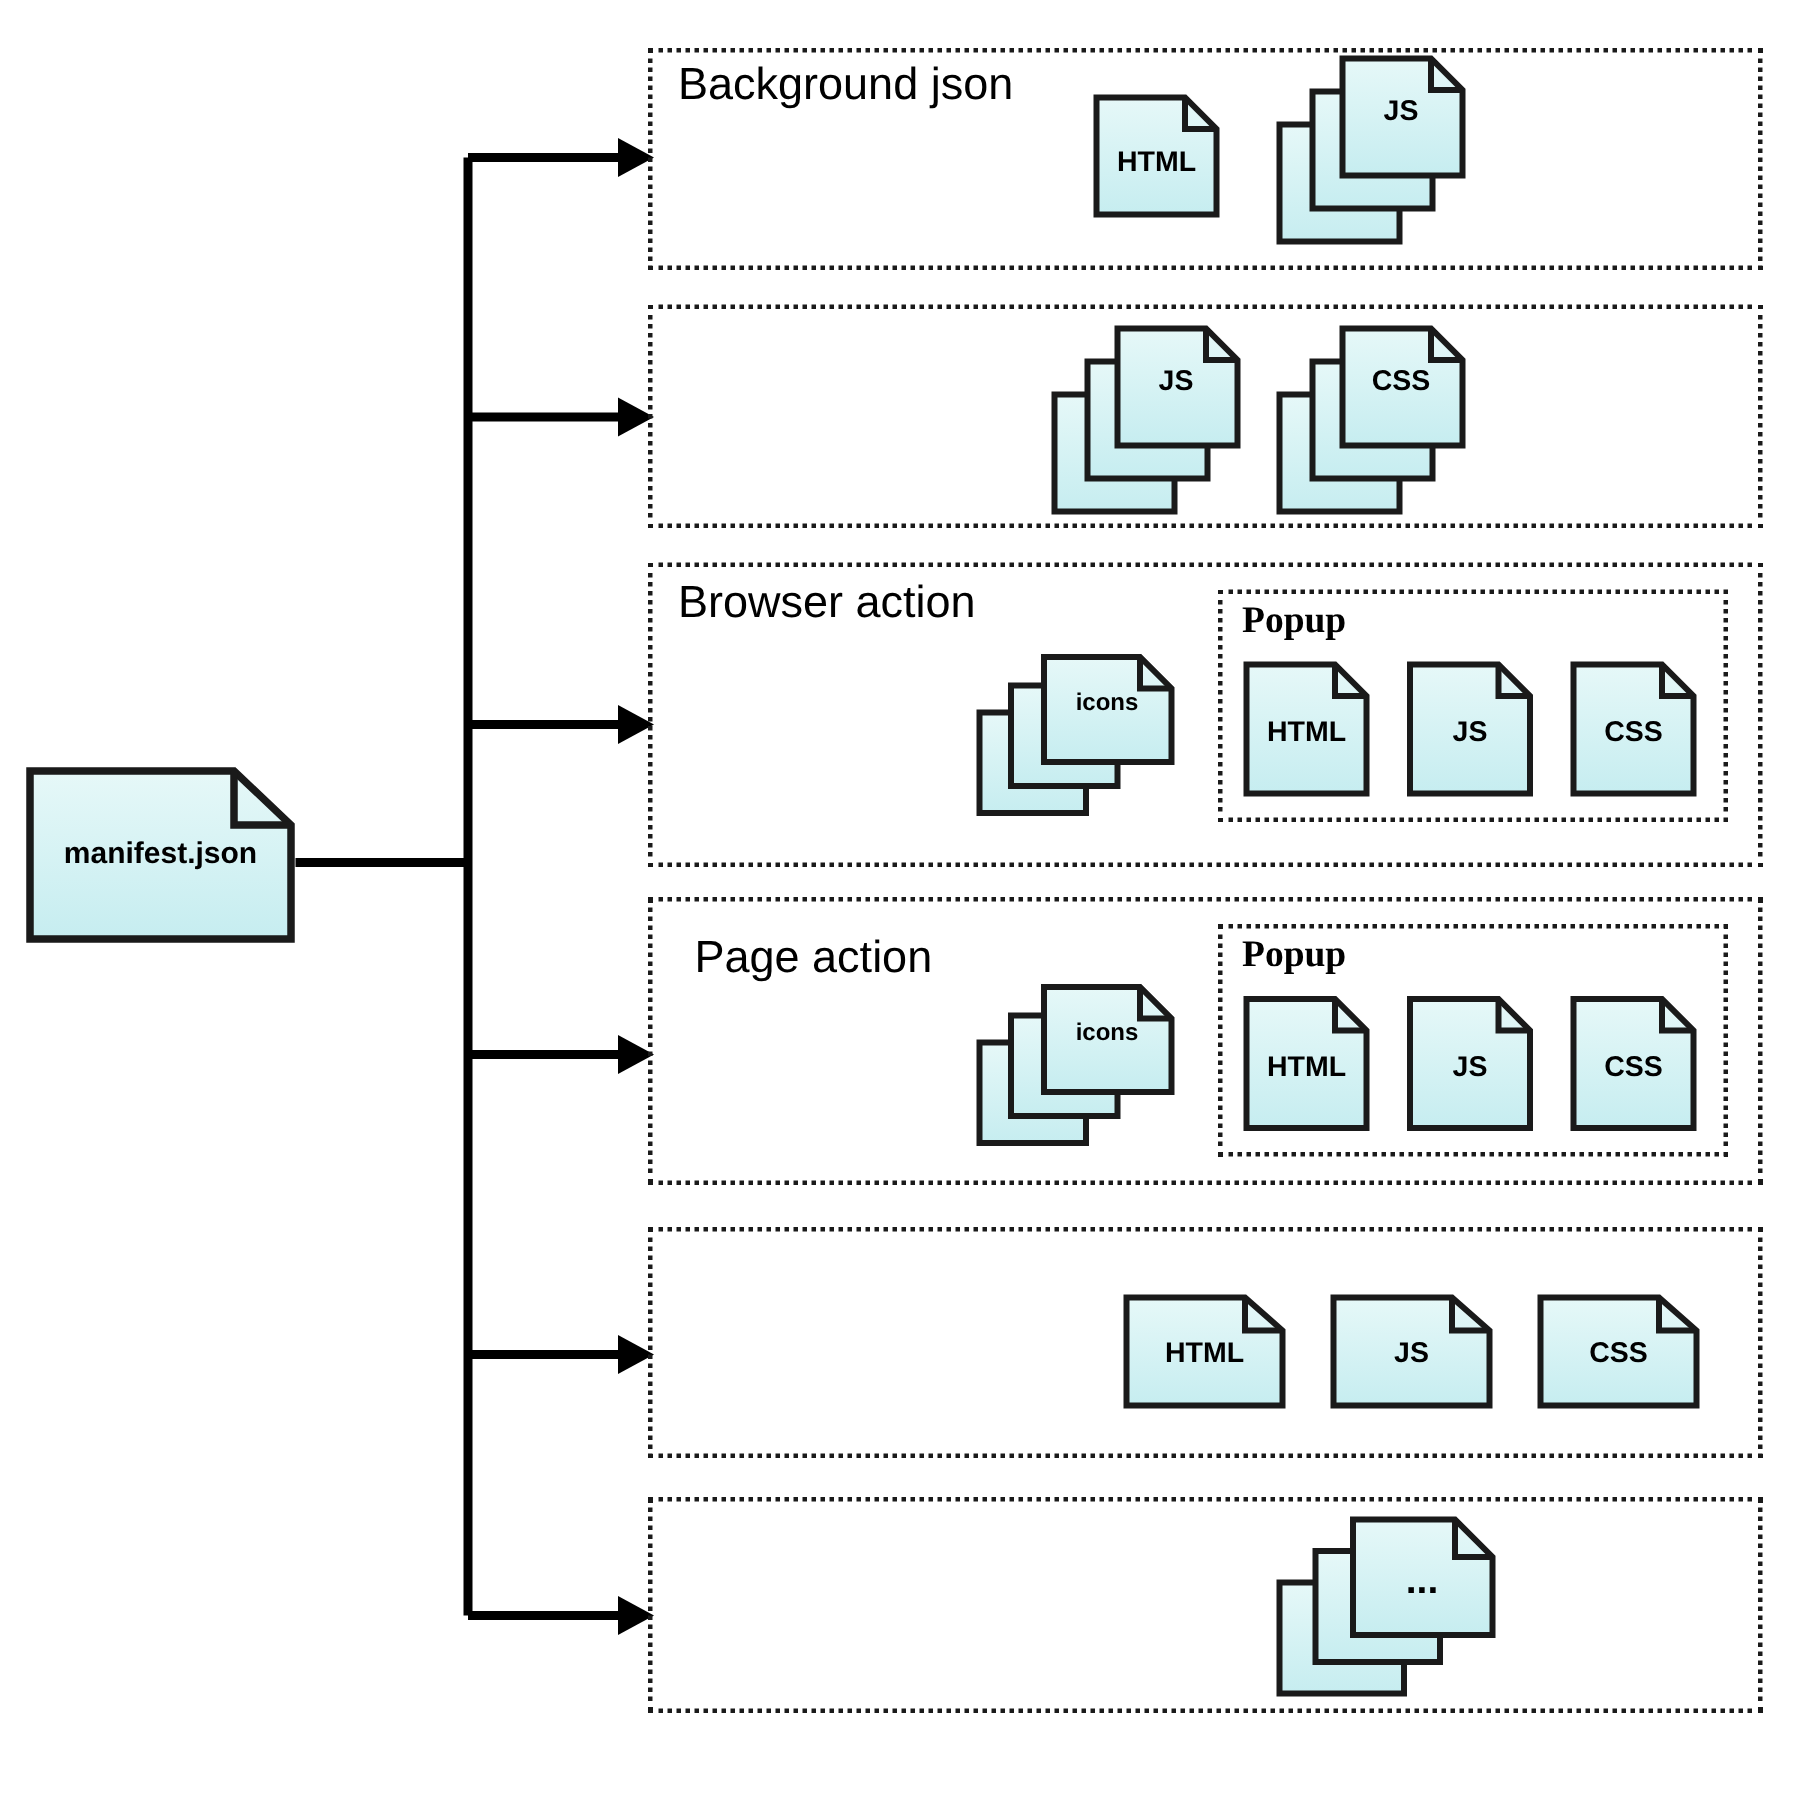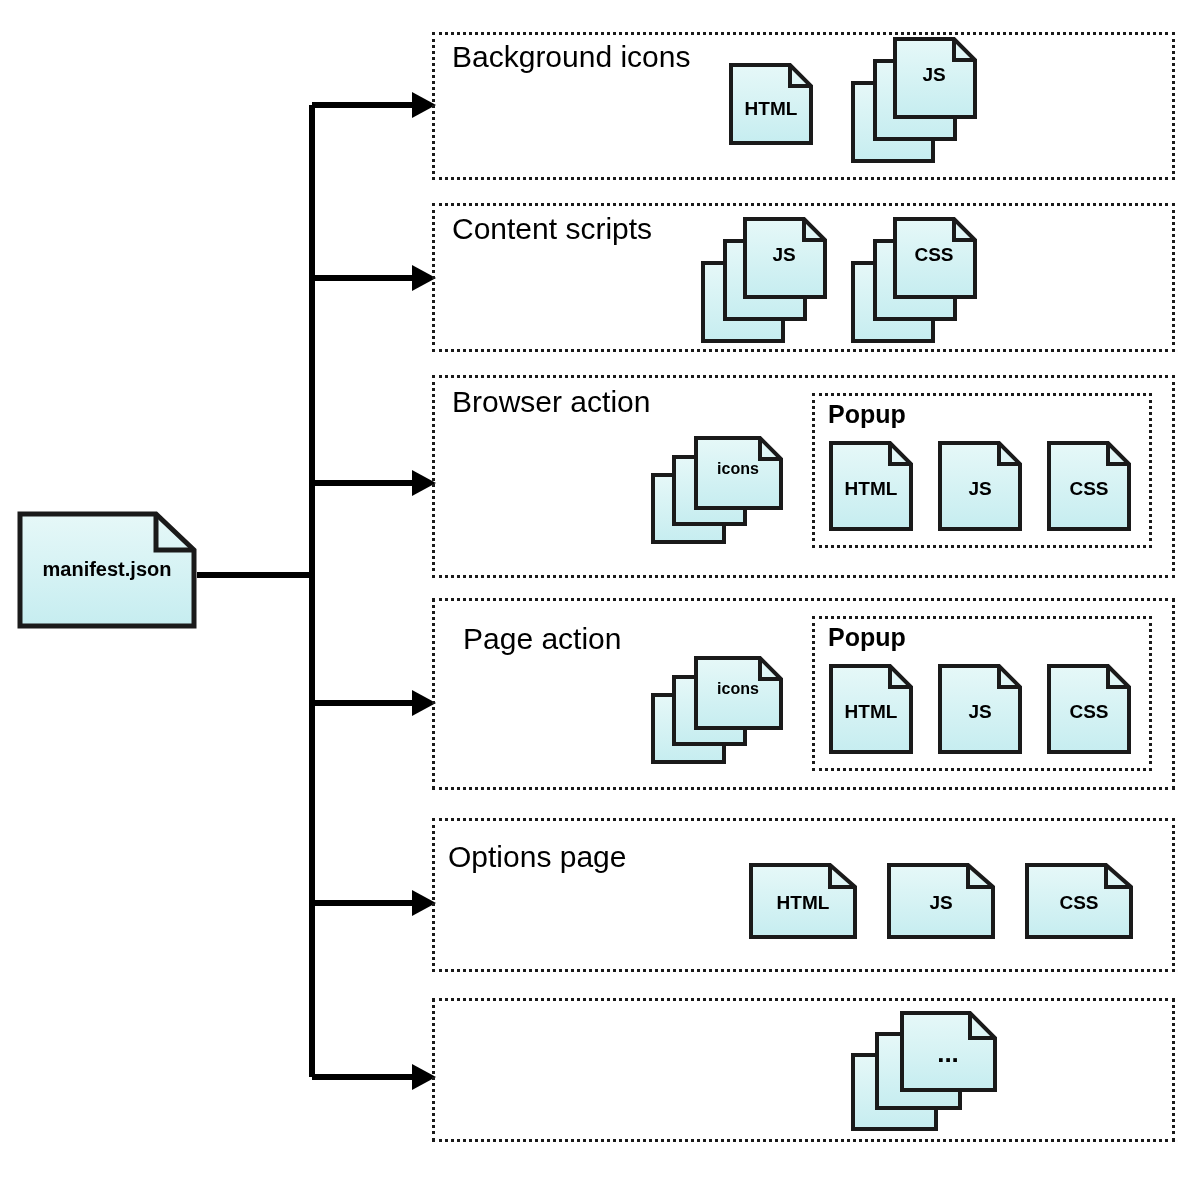--- a/index.html
+++ b/index.html
@@ -50,21 +50,21 @@
   
   .popup-box {
     position: absolute;
     border: 3px dotted #1a1a1a;
     box-sizing: border-box;
   }
   .popup-title {
     position: absolute;
     font-size: 25px;
     font-weight: bold;
-    font-family: Liberation Sans, sans-serif;
+    font-family: Liberation Serif, serif;
     color: #000;
     white-space: nowrap;
   }
 
   
   .doc {
     position: absolute;
   }
   .doc svg { display: block; overflow: visible; }
   .doc-label {
@@ -132,21 +132,21 @@
 
   <div class="doc" style="left:16px; top:510px; width:182px; height:120px;">
     <svg width="182" height="120" viewBox="0 0 182 120">
       <path d="M4,4 L140,4 L178,40 L178,116 L4,116 Z" fill="url(#docgrad)" stroke="#1a1a1a" stroke-width="5" stroke-linejoin="miter"></path>
       <path d="M140,4 L140,40 L178,40" fill="none" stroke="#1a1a1a" stroke-width="5" stroke-linejoin="miter"></path>
     </svg>
     <div class="manifest-label" style="top:48px;">manifest.json</div>
   </div>
 
   <div class="section" style="left:432px; top:32px; width:743px; height:148px;"></div>
-  <div class="section-title" style="left:452px; top:40px;">Background icons</div>
+  <div class="section-title" style="left:452px; top:40px;">Background json</div>
 
   <div class="doc" style="left:728px; top:62px; width:86px; height:84px;">
     <svg width="86" height="84" viewBox="0 0 86 84">
       <path d="M3,3 L62,3 L83,24 L83,81 L3,81 Z" fill="url(#docgrad)" stroke="#1a1a1a" stroke-width="4" stroke-linejoin="miter"></path>
       <path d="M62,3 L62,24 L83,24" fill="none" stroke="#1a1a1a" stroke-width="4" stroke-linejoin="miter"></path>
     </svg>
     <div class="doc-label" style="top:36px;">HTML</div>
   </div>
 
   <div class="stack" style="left:850px; top:36px; width:130px; height:128px;">
@@ -156,21 +156,20 @@
 
       <path d="M25,25 L84,25 L105,46 L105,103 L25,103 Z" fill="url(#docgrad)" stroke="#1a1a1a" stroke-width="4" stroke-linejoin="miter"></path>
 
       <path d="M45,3 L104,3 L125,24 L125,81 L45,81 Z" fill="url(#docgrad)" stroke="#1a1a1a" stroke-width="4" stroke-linejoin="miter"></path>
       <path d="M104,3 L104,24 L125,24" fill="none" stroke="#1a1a1a" stroke-width="4" stroke-linejoin="miter"></path>
     </svg>
     <div class="doc-label" style="top:28px; left:42px; width:84px;">JS</div>
   </div>
 
   <div class="section" style="left:432px; top:203px; width:743px; height:149px;"></div>
-  <div class="section-title" style="left:452px; top:212px;">Content scripts</div>
 
   <div class="stack" style="left:700px; top:216px; width:130px; height:128px;">
     <svg width="130" height="128" viewBox="0 0 130 128">
       <path d="M3,47 L62,47 L83,68 L83,125 L3,125 Z" fill="url(#docgrad)" stroke="#1a1a1a" stroke-width="4" stroke-linejoin="miter"></path>
       <path d="M25,25 L84,25 L105,46 L105,103 L25,103 Z" fill="url(#docgrad)" stroke="#1a1a1a" stroke-width="4" stroke-linejoin="miter"></path>
       <path d="M45,3 L104,3 L125,24 L125,81 L45,81 Z" fill="url(#docgrad)" stroke="#1a1a1a" stroke-width="4" stroke-linejoin="miter"></path>
       <path d="M104,3 L104,24 L125,24" fill="none" stroke="#1a1a1a" stroke-width="4" stroke-linejoin="miter"></path>
     </svg>
     <div class="doc-label" style="top:28px; left:42px; width:84px;">JS</div>
   </div>
@@ -259,21 +258,20 @@
 
   <div class="doc" style="left:1046px; top:663px; width:86px; height:92px;">
     <svg width="86" height="92" viewBox="0 0 86 92">
       <path d="M3,3 L62,3 L83,24 L83,89 L3,89 Z" fill="url(#docgrad)" stroke="#1a1a1a" stroke-width="4" stroke-linejoin="miter"></path>
       <path d="M62,3 L62,24 L83,24" fill="none" stroke="#1a1a1a" stroke-width="4" stroke-linejoin="miter"></path>
     </svg>
     <div class="doc-label" style="top:38px;">CSS</div>
   </div>
 
   <div class="section" style="left:432px; top:818px; width:743px; height:154px;"></div>
-  <div class="section-title" style="left:448px; top:840px;">Options page</div>
 
   <div class="doc" style="left:748px; top:862px; width:110px; height:78px;">
     <svg width="110" height="78" viewBox="0 0 110 78">
       <path d="M3,3 L82,3 L107,25 L107,75 L3,75 Z" fill="url(#docgrad)" stroke="#1a1a1a" stroke-width="4" stroke-linejoin="miter"></path>
       <path d="M82,3 L82,25 L107,25" fill="none" stroke="#1a1a1a" stroke-width="4" stroke-linejoin="miter"></path>
     </svg>
     <div class="doc-label" style="top:30px;">HTML</div>
   </div>
 
   <div class="doc" style="left:886px; top:862px; width:110px; height:78px;">

